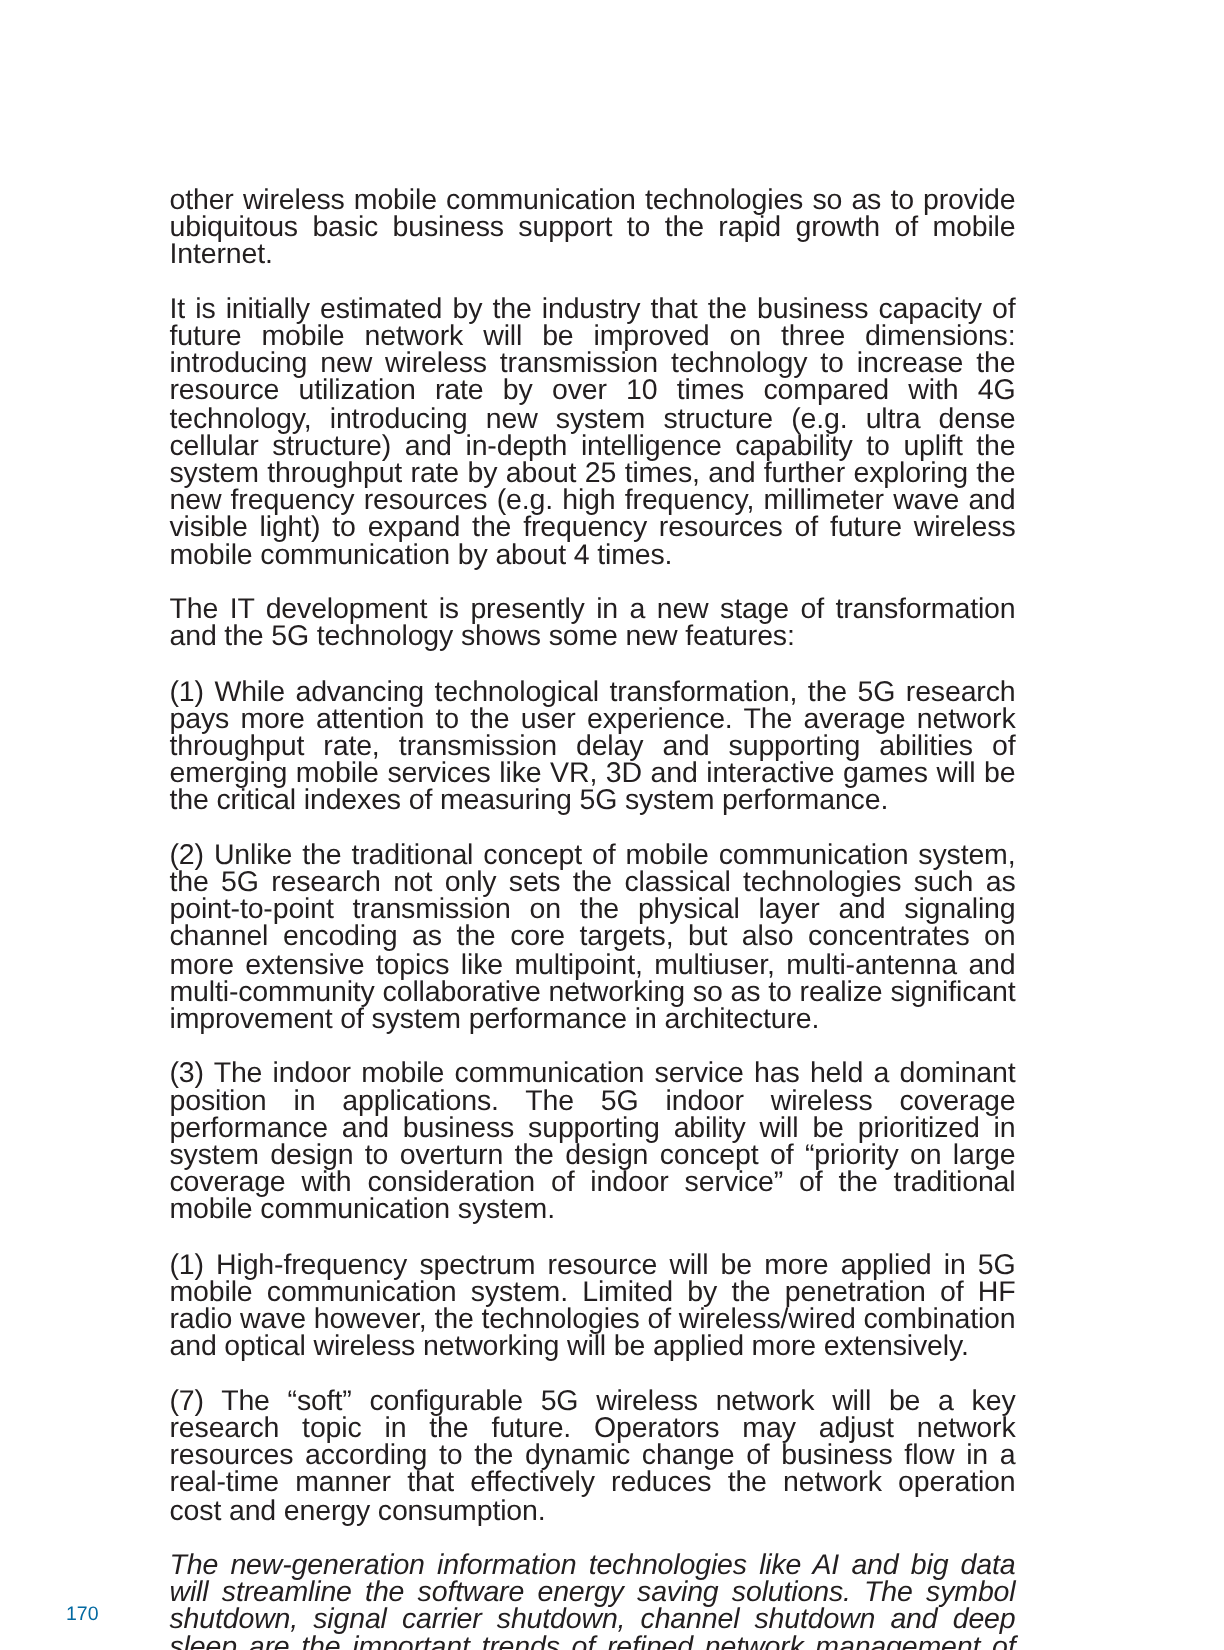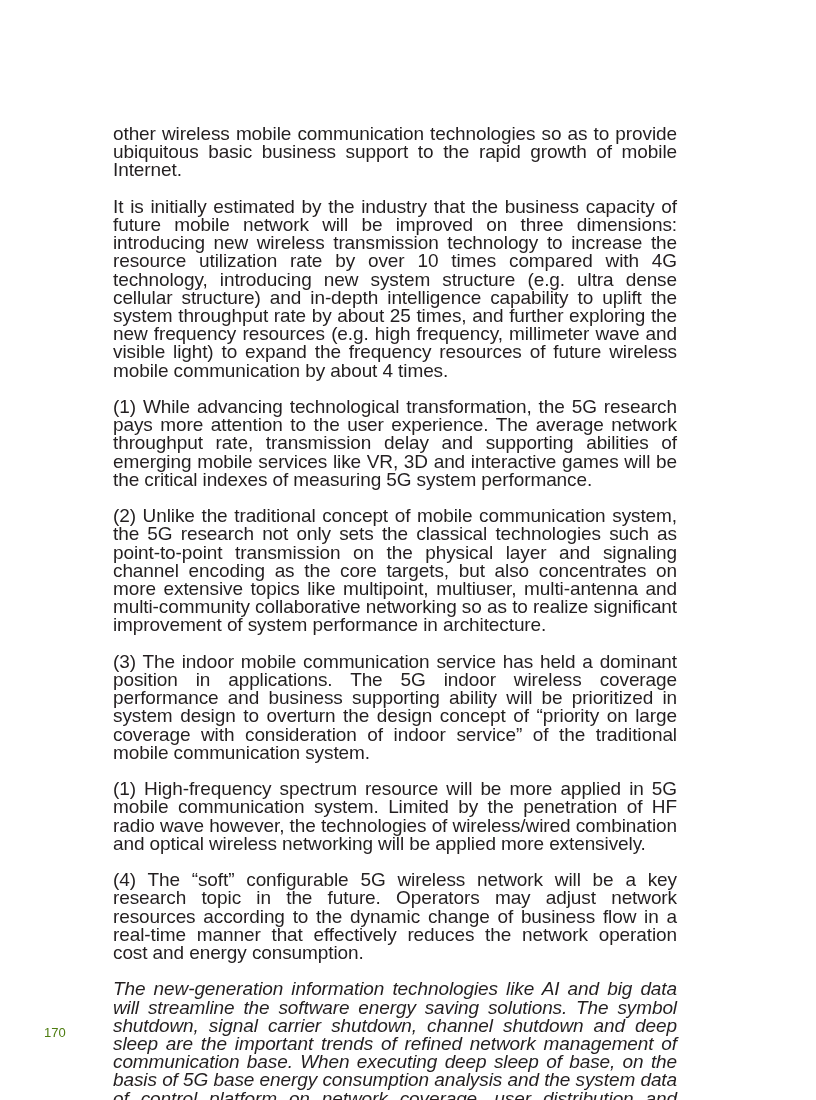--- a/index.html
+++ b/index.html
@@ -33,34 +33,35 @@
     }
     .para {
       margin: 0 0 18.2px 0;
       text-align: justify;
       text-align-last: left;
     }
     .para:last-child { text-align-last: justify; font-style: italic; }
     .page-number {
       position: absolute;
       left: 44px;
-      top: 1025px;
+      top: 1068px;
       font-size: 13px;
       line-height: 16px;
-      color: #4d7c0f;
+      color: #0369a1;
     }
   </style>
 </head>
 <body>
 
 <div class="page">
   <div class="body-text">
     <p class="para">other wireless mobile communication technologies so as to provide ubiquitous basic business support to the rapid growth of mobile Internet.</p>
     <p class="para">It is initially estimated by the industry that the business capacity of future mobile network will be improved on three dimensions: introducing new wireless transmission technology to increase the resource utilization rate by over 10 times compared with 4G technology, introducing new system structure (e.g. ultra dense cellular structure) and in-depth intelligence capability to uplift the system throughput rate by about 25 times, and further exploring the new frequency resources (e.g. high frequency, millimeter wave and visible light) to expand the frequency resources of future wireless mobile communication by about 4 times.</p>
+    <p class="para">The IT development is presently in a new stage of transformation and the 5G technology shows some new features:</p>
     <p class="para">(1) While advancing technological transformation, the 5G research pays more attention to the user experience. The average network throughput rate, transmission delay and supporting abilities of emerging mobile services like VR, 3D and interactive games will be the critical indexes of measuring 5G system performance.</p>
     <p class="para">(2) Unlike the traditional concept of mobile communication system, the 5G research not only sets the classical technologies such as point-to-point transmission on the physical layer and signaling channel encoding as the core targets, but also concentrates on more extensive topics like multipoint, multiuser, multi-antenna and multi-community collaborative networking so as to realize significant improvement of system performance in architecture.</p>
     <p class="para">(3) The indoor mobile communication service has held a dominant position in applications. The 5G indoor wireless coverage performance and business supporting ability will be prioritized in system design to overturn the design concept of “priority on large coverage with consideration of indoor service” of the traditional mobile communication system.</p>
     <p class="para">(1) High-frequency spectrum resource will be more applied in 5G mobile communication system. Limited by the penetration of HF radio wave however, the technologies of wireless/wired combination and optical wireless networking will be applied more extensively.</p>
-    <p class="para">(4) The “soft” configurable 5G wireless network will be a key research topic in the future. Operators may adjust network resources according to the dynamic change of business flow in a real-time manner that effectively reduces the network operation cost and energy consumption.</p>
+    <p class="para">(7) The “soft” configurable 5G wireless network will be a key research topic in the future. Operators may adjust network resources according to the dynamic change of business flow in a real-time manner that effectively reduces the network operation cost and energy consumption.</p>
     <p class="para">The new-generation information technologies like AI and big data will streamline the software energy saving solutions. The symbol shutdown, signal carrier shutdown, channel shutdown and deep sleep are the important trends of refined network management of communication base. When executing deep sleep of base, on the basis of 5G base energy consumption analysis and the system data of control platform on network coverage, user distribution and scenario characteristics, the machine learning algorithm is applied for AI judgment of historic data. The policy of giving different shutdown command is adopted so as to achieve the optimal energy saving effect without impact on users’ normal usage of network. For the site without or</p>
   </div>
   <div class="page-number">170</div>
 </div>
 
 </body></html>

